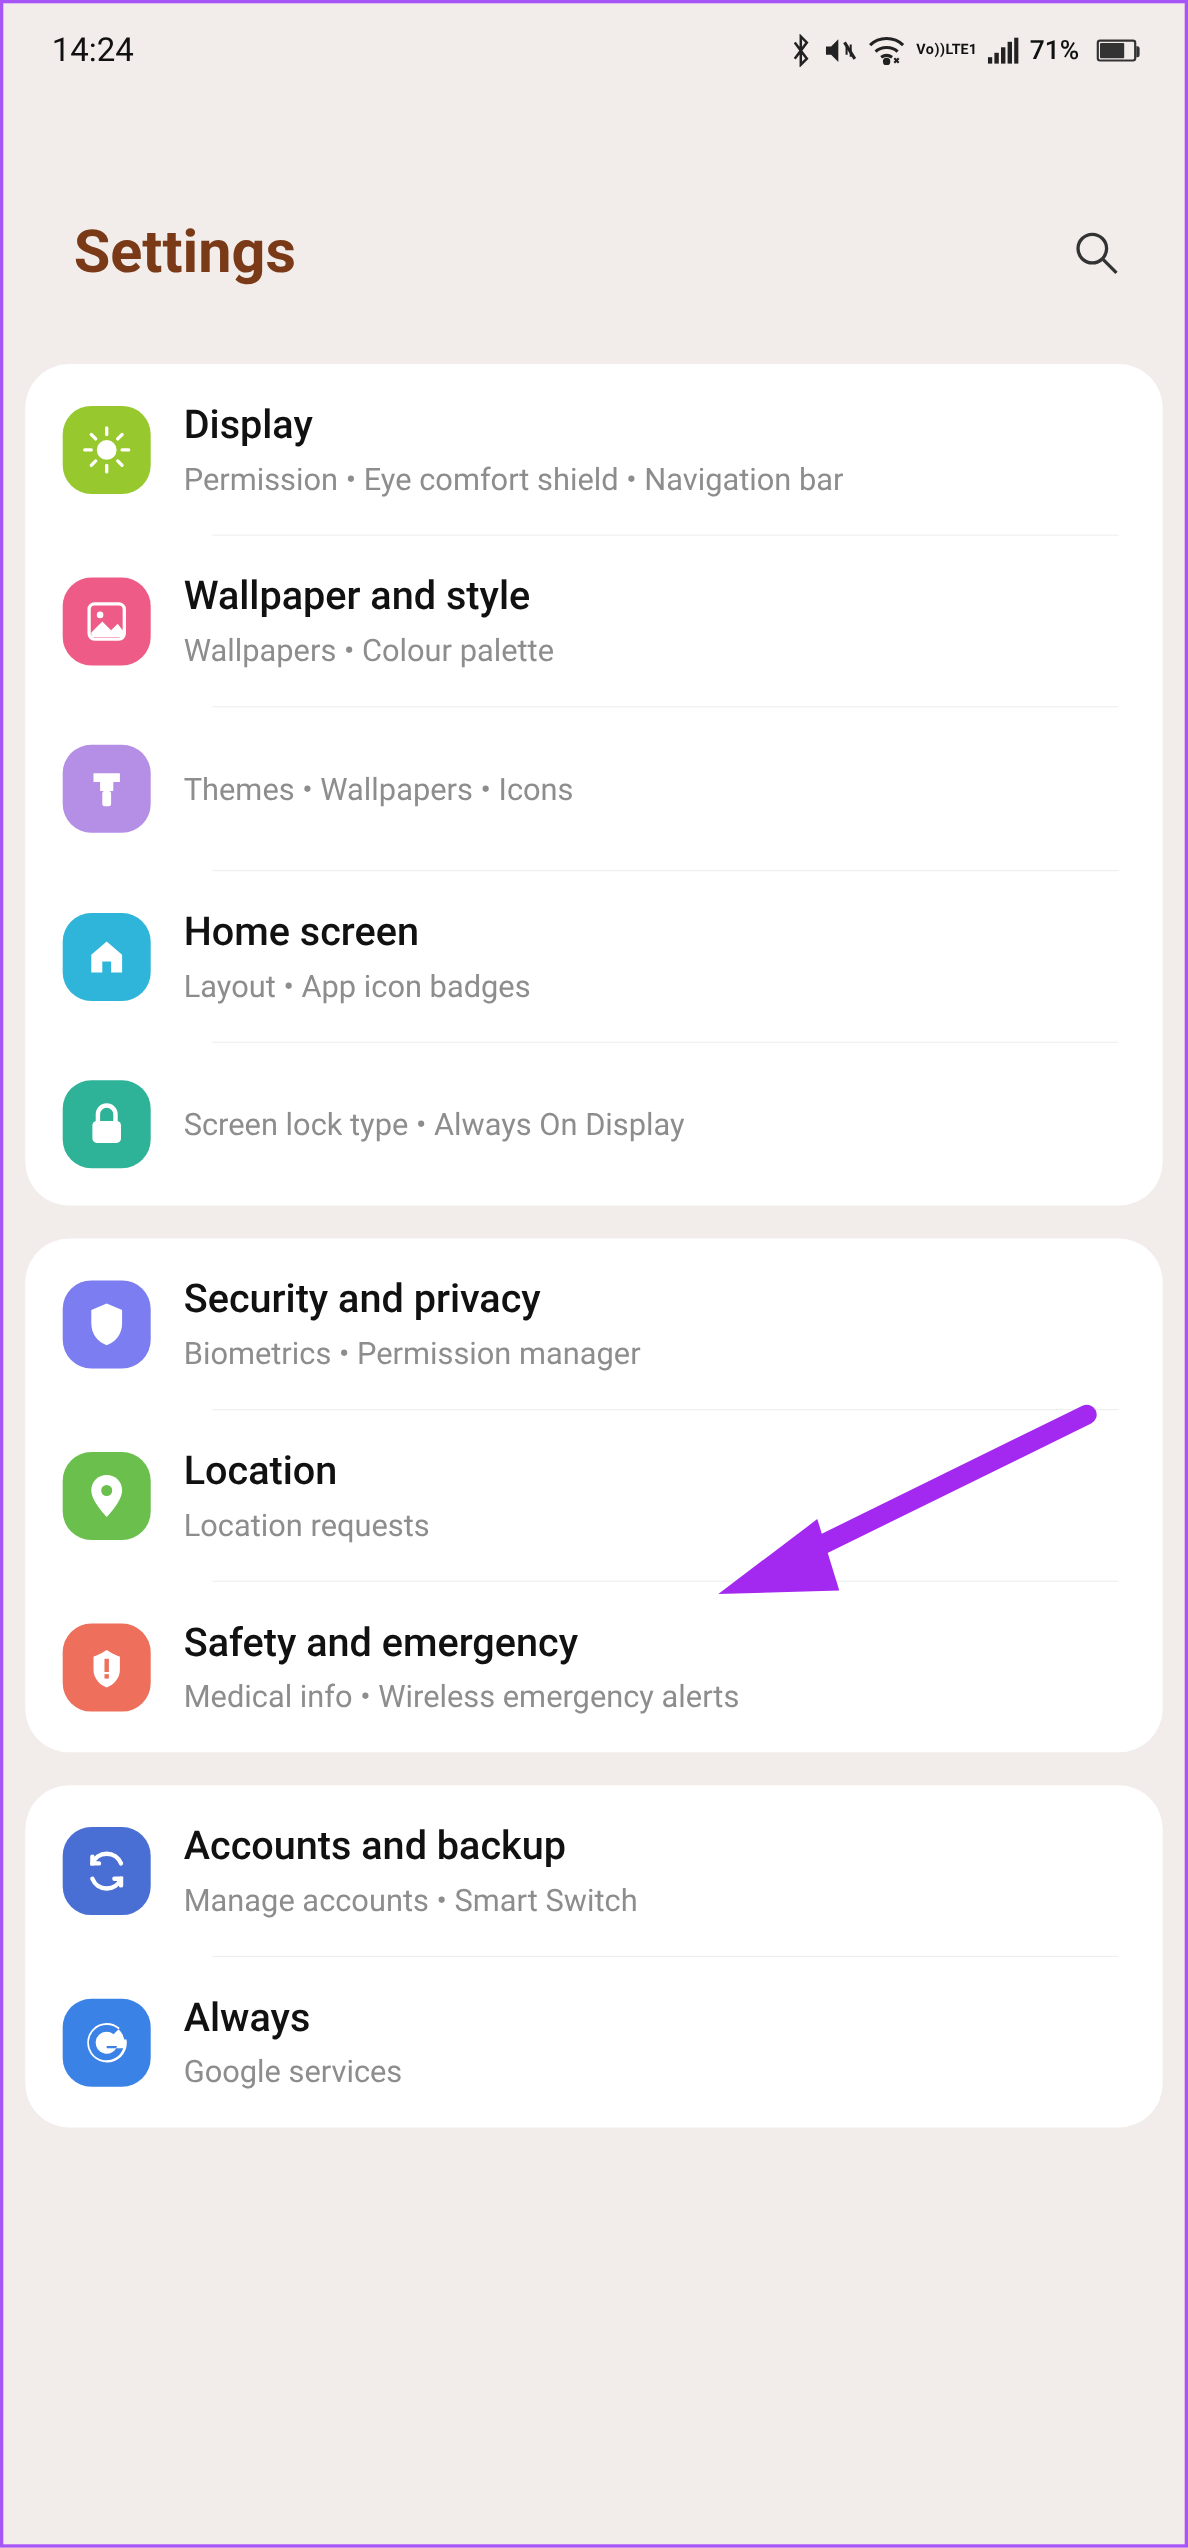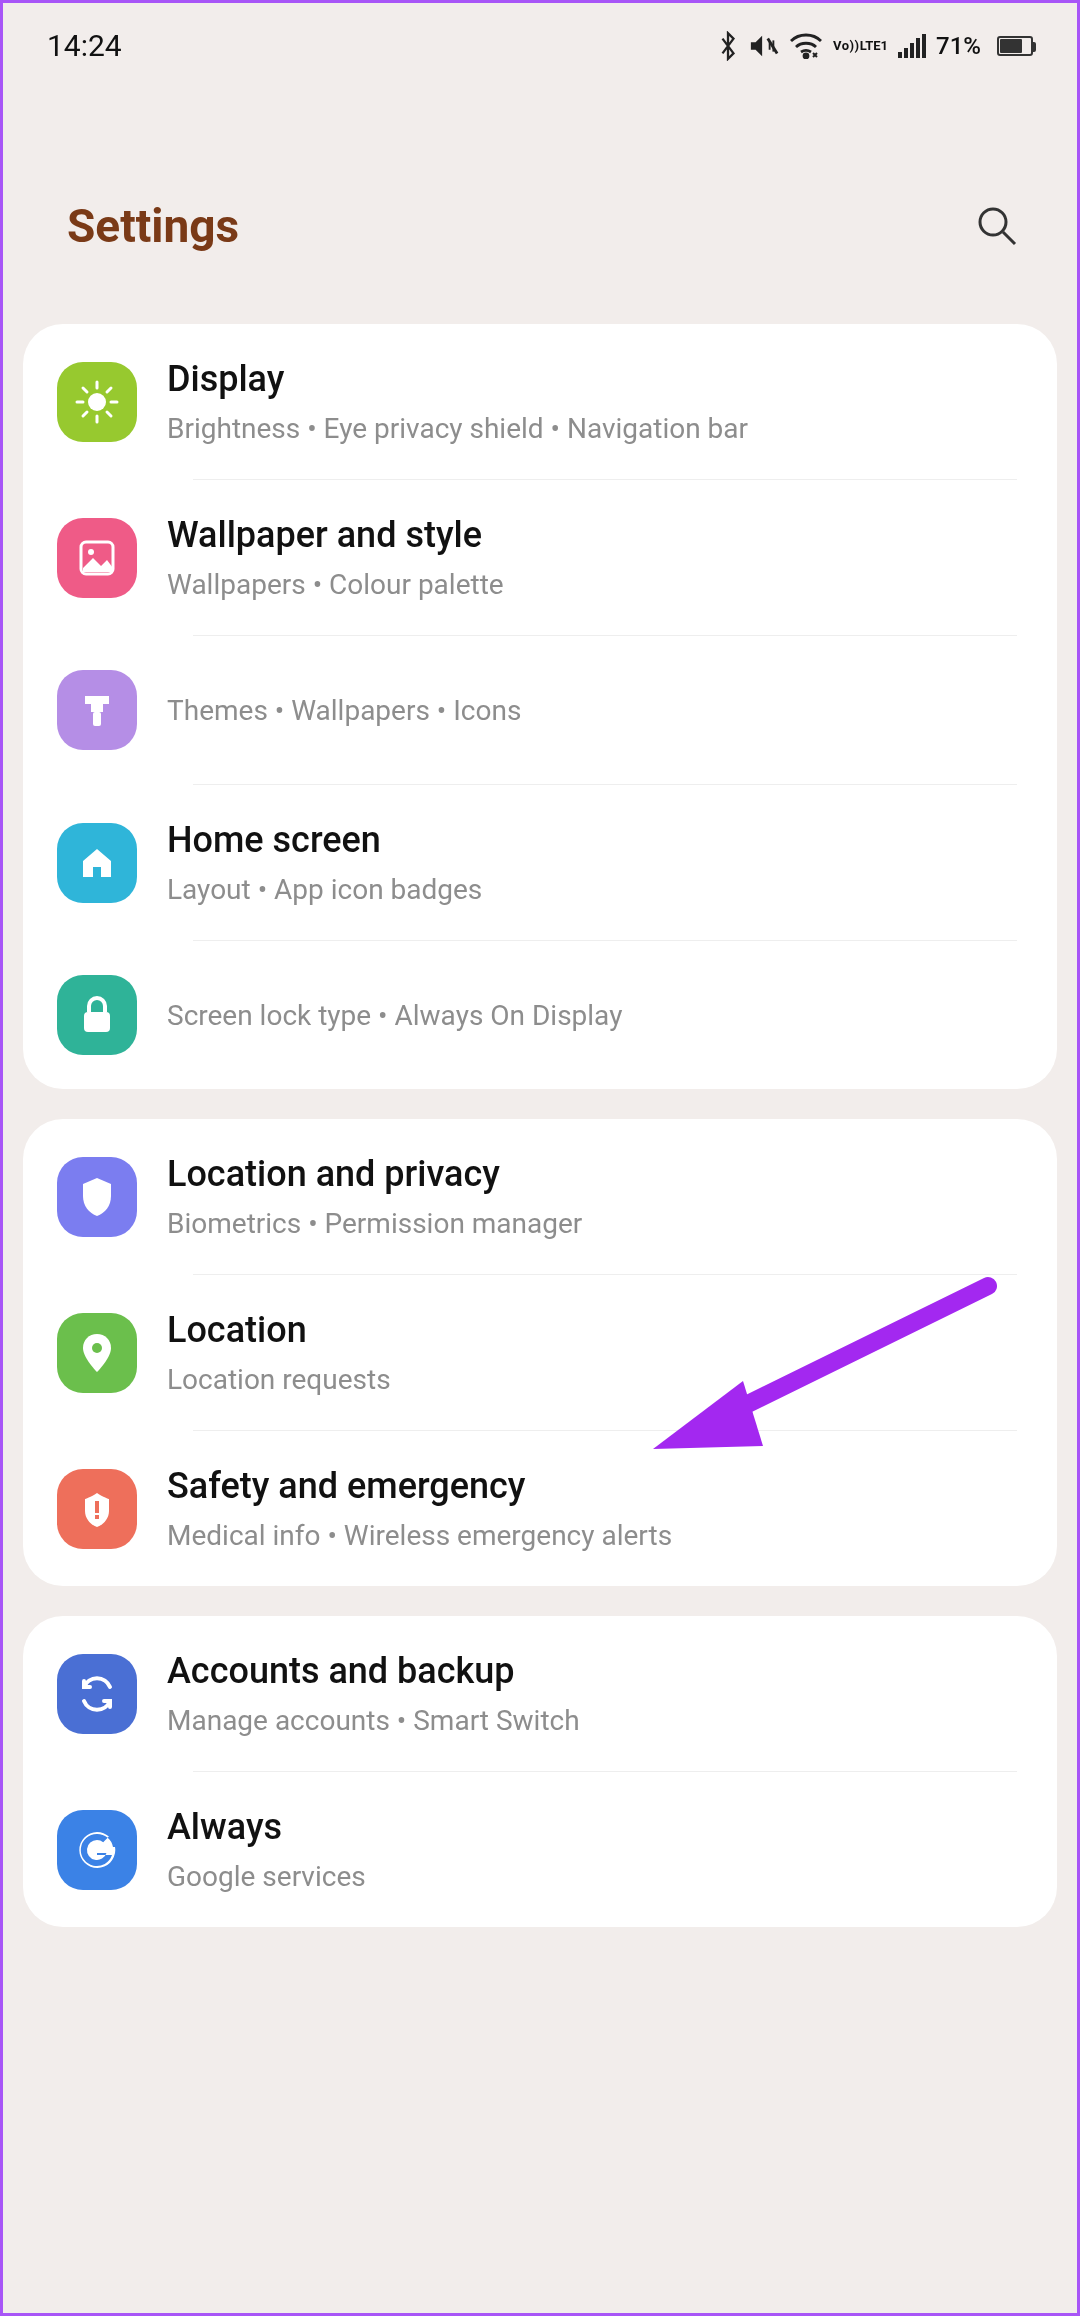--- a/index.html
+++ b/index.html
@@ -41,21 +41,21 @@
     background:#333; border-radius:0 2px 2px 0;
   }
   .battery-fill{ position:absolute; left:1px; top:1px; bottom:1px; width:70%; background:#333; border-radius:1px;}
 
   
   .header {
     display:flex; justify-content:space-between; align-items:center;
     padding: 110px 52px 70px 64px;
   }
   .header-title {
-    font-size: 46px;
+    font-size: 54px;
     font-weight: 700;
     color: #7a3a17;
   }
   .search-icon-wrap { width:56px; height:56px; display:flex; align-items:center; justify-content:center;}
 
   
   .card {
     background:#fff;
     border-radius:40px;
     margin: 0 20px 30px 20px;
@@ -147,21 +147,21 @@
             <line x1="36" y1="22" x2="42" y2="22"></line>
             <line x1="8" y1="8" x2="12" y2="12"></line>
             <line x1="32" y1="32" x2="36" y2="36"></line>
             <line x1="8" y1="36" x2="12" y2="32"></line>
             <line x1="32" y1="12" x2="36" y2="8"></line>
           </g>
         </svg>
     </div>
     <div class="text-wrap">
       <div class="item-title">Display</div>
-      <div class="item-sub">Brightness  •  Eye privacy shield  •  Navigation bar</div>
+      <div class="item-sub">Permission  •  Eye comfort shield  •  Navigation bar</div>
     </div>
   </div>
   <div class="hr"></div>
 
   <div class="item">
     <div class="icon-wrap" style="background:#ef5b87">
       <svg width="40" height="40" viewBox="0 0 40 40" fill="#fff">
           <rect x="4" y="4" width="32" height="32" rx="5" fill="none" stroke="#fff" stroke-width="3"></rect>
           <circle cx="14" cy="14" r="3"></circle>
           <path d="M6 30 L16 20 L24 28 L30 22 L36 30 V34 H6 Z"></path>
@@ -214,21 +214,21 @@
 </div>
 
 <div class="card">
   <div class="item">
     <div class="icon-wrap" style="background:#7b7df0">
       <svg width="36" height="42" viewBox="0 0 36 42" fill="#fff">
           <path d="M18 2 L32 8 V20 C32 30 26 37 18 40 C10 37 4 30 4 20 V8 Z"></path>
         </svg>
     </div>
     <div class="text-wrap">
-      <div class="item-title">Location and privacy</div>
+      <div class="item-title">Security and privacy</div>
       <div class="item-sub">Biometrics  •  Permission manager</div>
     </div>
   </div>
   <div class="hr"></div>
 
   <div class="item">
     <div class="icon-wrap" style="background:#6bbf4c">
       <svg width="34" height="42" viewBox="0 0 34 42" fill="#fff">
           <path d="M17 2 C9 2 3 8 3 16 C3 26 17 40 17 40 S31 26 31 16 C31 8 25 2 17 2 Z"></path>
           <circle cx="17" cy="16" r="5" fill="#6bbf4c"></circle>

